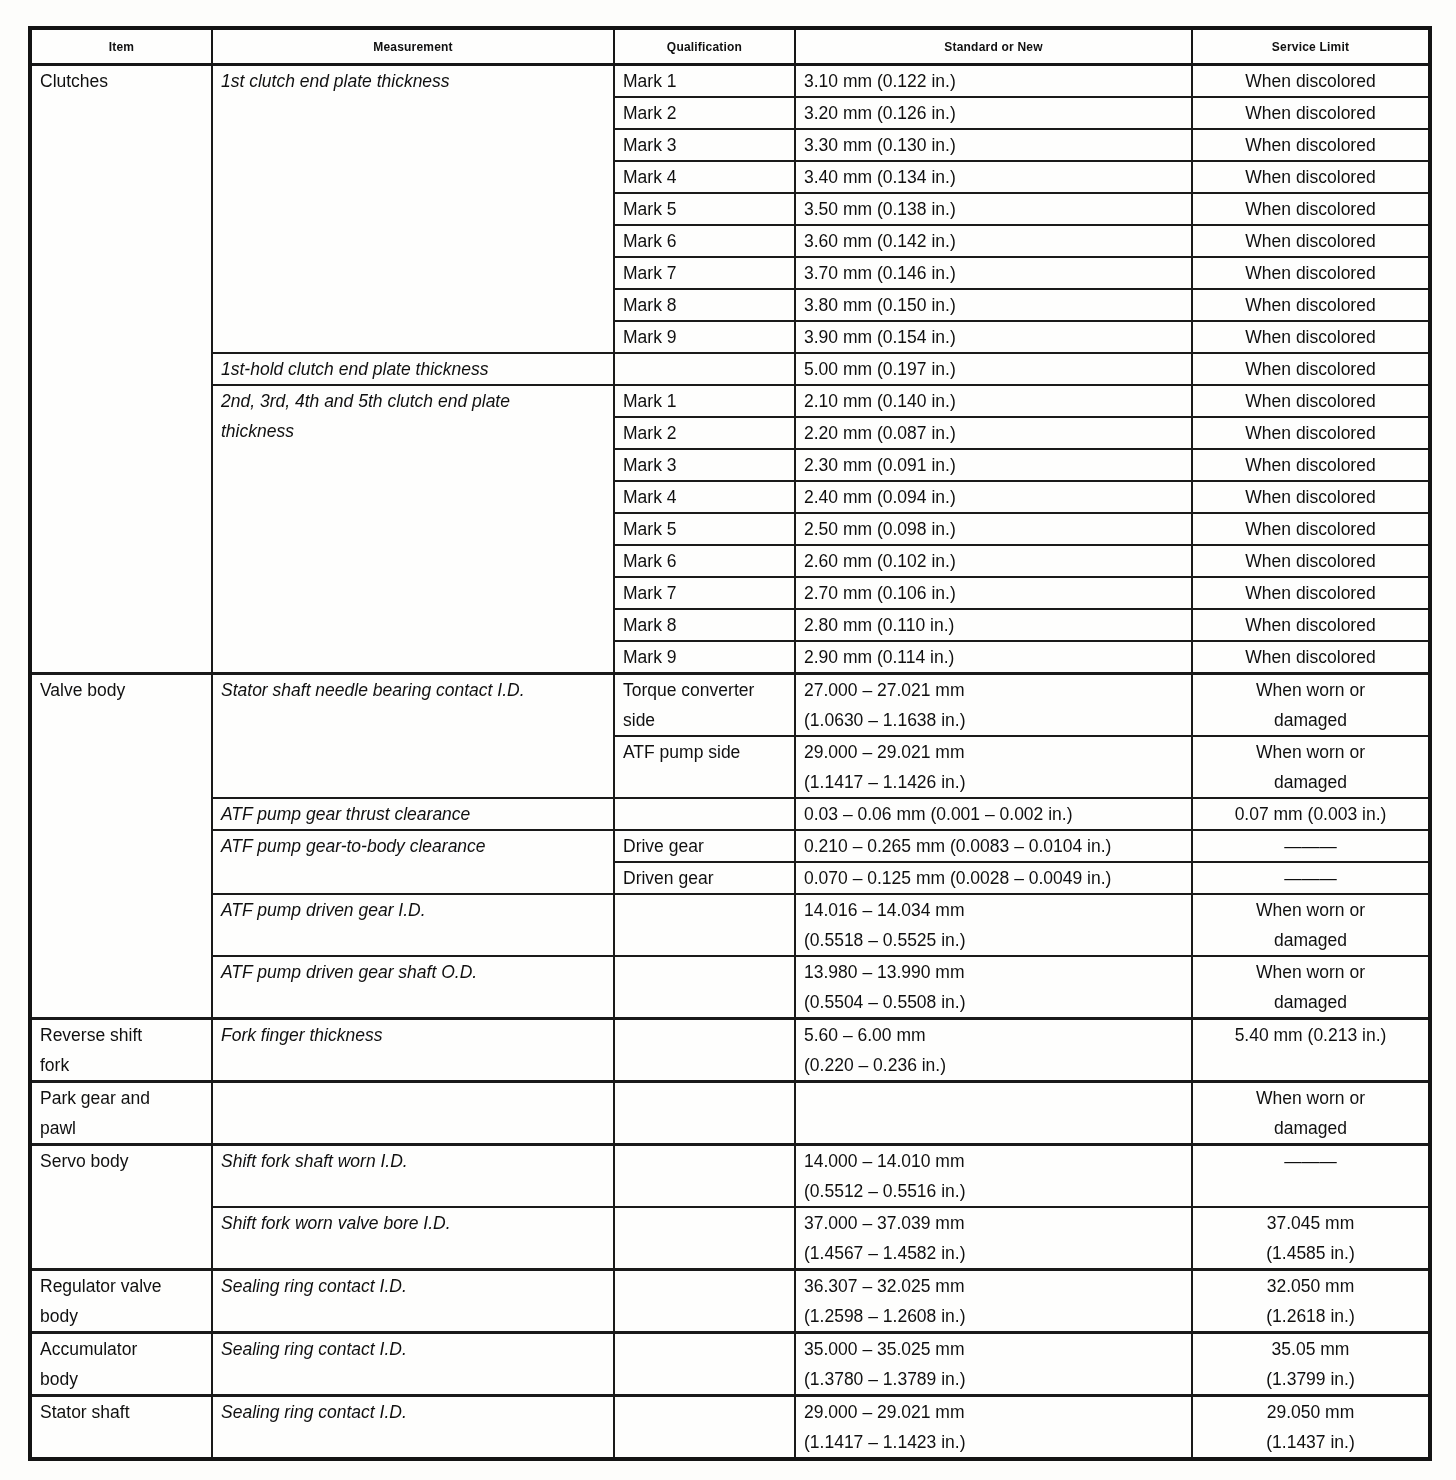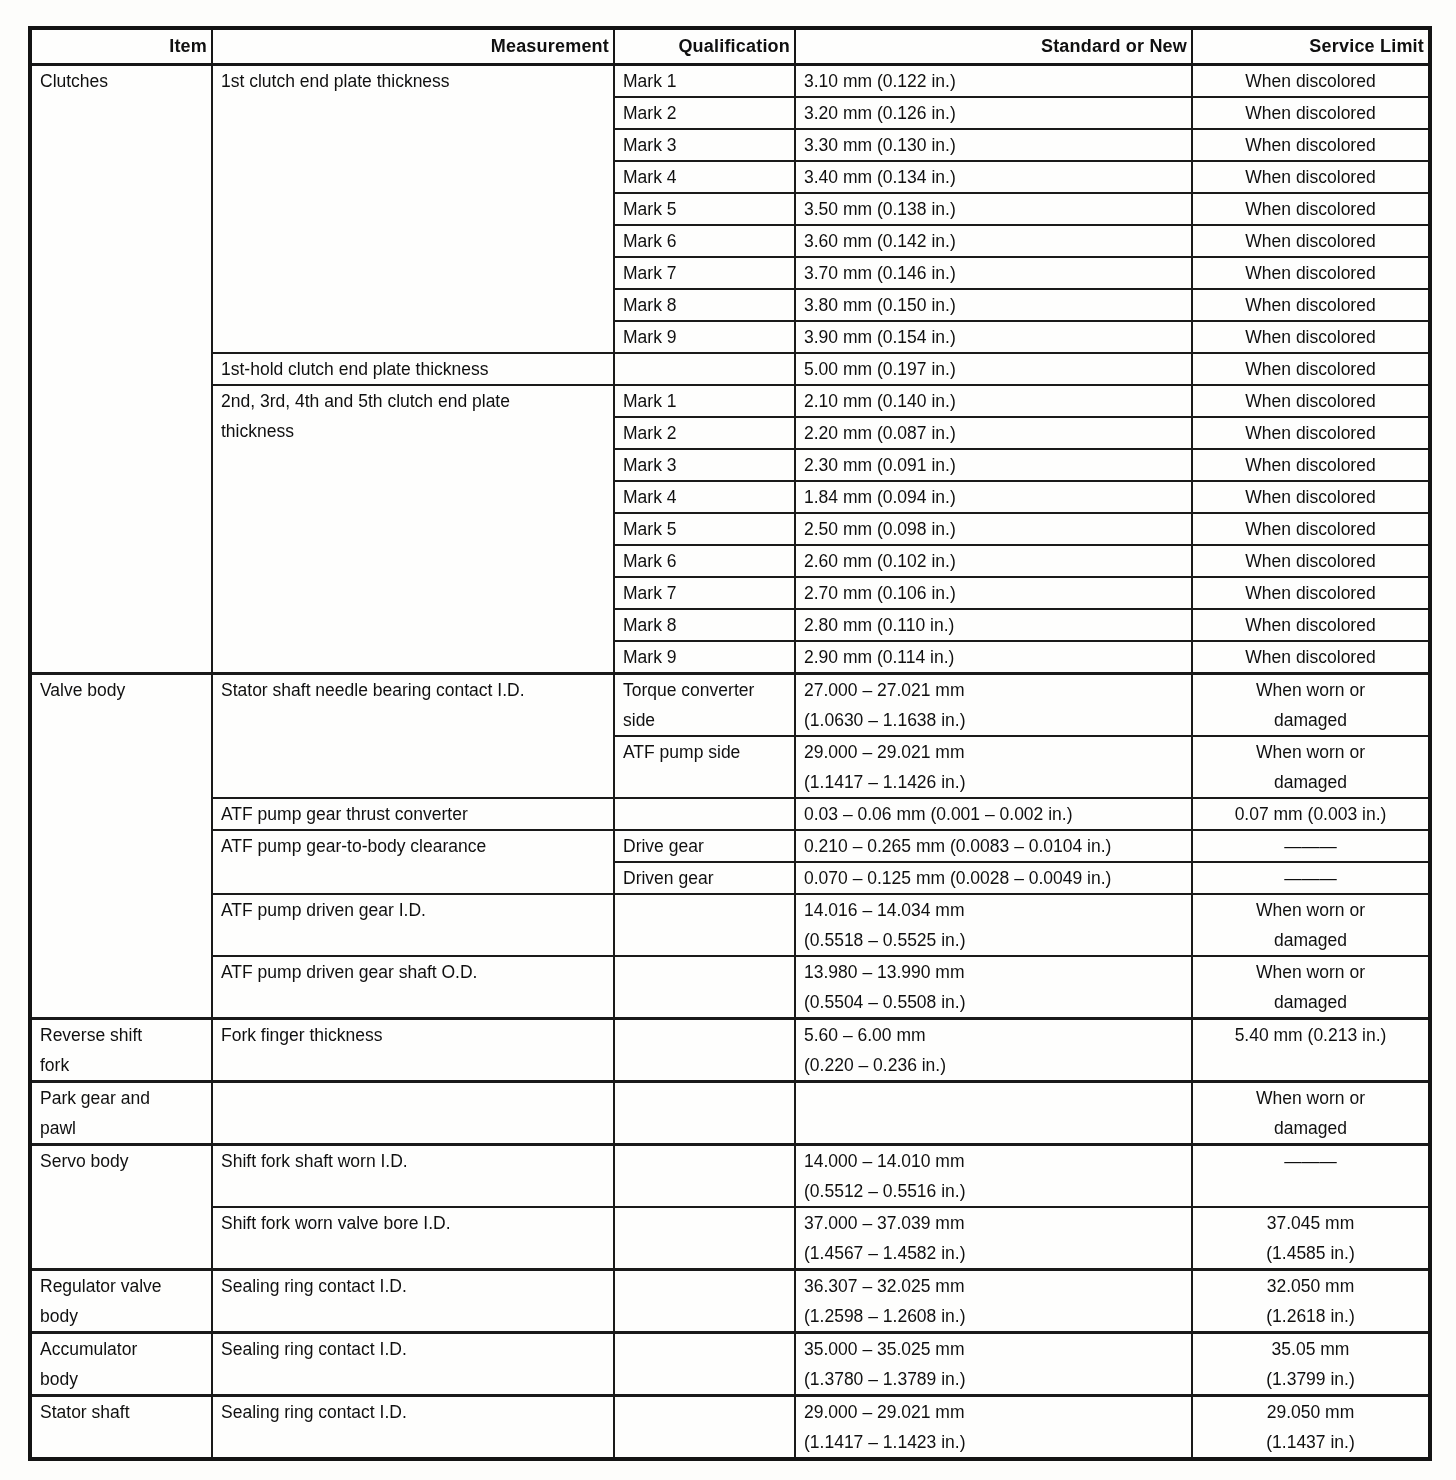--- a/index.html
+++ b/index.html
@@ -21,40 +21,40 @@
   table.spec {
     border-collapse: collapse;
     table-layout: fixed;
     width: 1400px;
     border: 4px solid #141414;
     background: #fefefd;
   }
   table.spec th {
     border: 2px solid #161616;
     border-bottom-width: 3px;
-    font-size: 18px;
+    font-size: 12px;
     font-weight: bold;
     height: 33px;
-    text-align: right;
+    text-align: center;
     padding: 0 4px;
     vertical-align: middle;
     letter-spacing: 0.2px;
   }
   table.spec td {
     border: 2px solid #1a1a1a;
     font-size: 17.5px;
     line-height: 30px;
     padding: 0 8px;
     vertical-align: top;
     white-space: pre-line;
     overflow: hidden;
   }
   tr.section-start td { border-top-width: 3px; }
   td.col-item        { padding-left: 9px; }
-  td.col-measurement { padding-left: 12px; }
+  td.col-measurement { padding-left: 12px; font-style: italic; }
   td.col-qualification { padding-left: 10px; }
   td.col-standard    { padding-left: 13px; border-radius: 9px; }
   td.col-service     { padding-left: 10px; text-align: center; }
 </style>
 </head>
 <body>
 
 <div class="page">
   <table class="spec">
     <colgroup>
@@ -139,21 +139,21 @@
           <td class="col-standard">2.20 mm (0.087 in.)</td>
           <td class="col-service">When discolored</td>
         </tr>
         <tr>
           <td class="col-qualification">Mark 3</td>
           <td class="col-standard">2.30 mm (0.091 in.)</td>
           <td class="col-service">When discolored</td>
         </tr>
         <tr>
           <td class="col-qualification">Mark 4</td>
-          <td class="col-standard">1.84 mm (0.094 in.)</td>
+          <td class="col-standard">2.40 mm (0.094 in.)</td>
           <td class="col-service">When discolored</td>
         </tr>
         <tr>
           <td class="col-qualification">Mark 5</td>
           <td class="col-standard">2.50 mm (0.098 in.)</td>
           <td class="col-service">When discolored</td>
         </tr>
         <tr>
           <td class="col-qualification">Mark 6</td>
           <td class="col-standard">2.60 mm (0.102 in.)</td>
@@ -185,21 +185,21 @@
 damaged</td>
         </tr>
         <tr>
           <td class="col-qualification">ATF pump side</td>
           <td class="col-standard">29.000 – 29.021 mm
 (1.1417 – 1.1426 in.)</td>
           <td class="col-service">When worn or
 damaged</td>
         </tr>
         <tr>
-          <td class="col-measurement">ATF pump gear thrust converter</td>
+          <td class="col-measurement">ATF pump gear thrust clearance</td>
           <td class="col-qualification"></td>
           <td class="col-standard">0.03 – 0.06 mm (0.001 – 0.002 in.)</td>
           <td class="col-service">0.07 mm (0.003 in.)</td>
         </tr>
         <tr>
           <td class="col-measurement" rowspan="2">ATF pump gear-to-body clearance</td>
           <td class="col-qualification">Drive gear</td>
           <td class="col-standard">0.210 – 0.265 mm (0.0083 – 0.0104 in.)</td>
           <td class="col-service">———</td>
         </tr>

